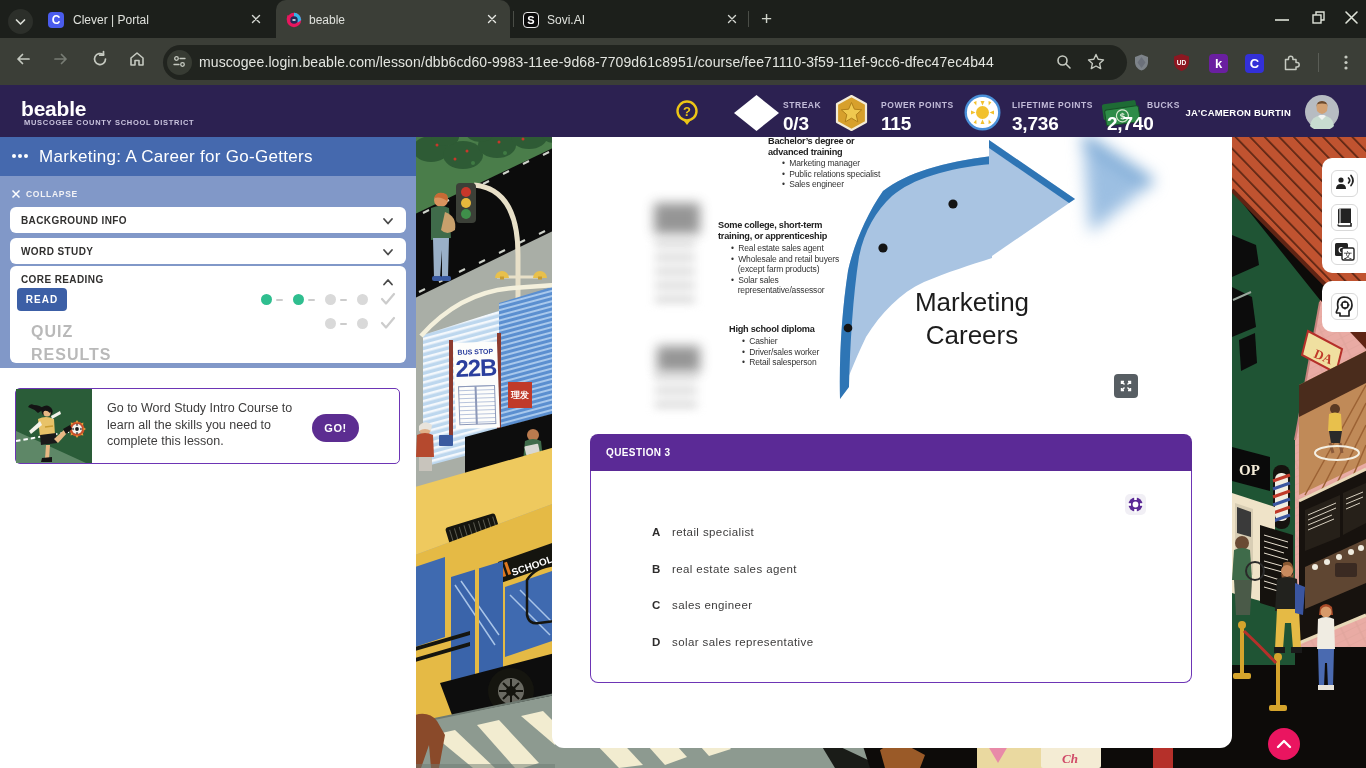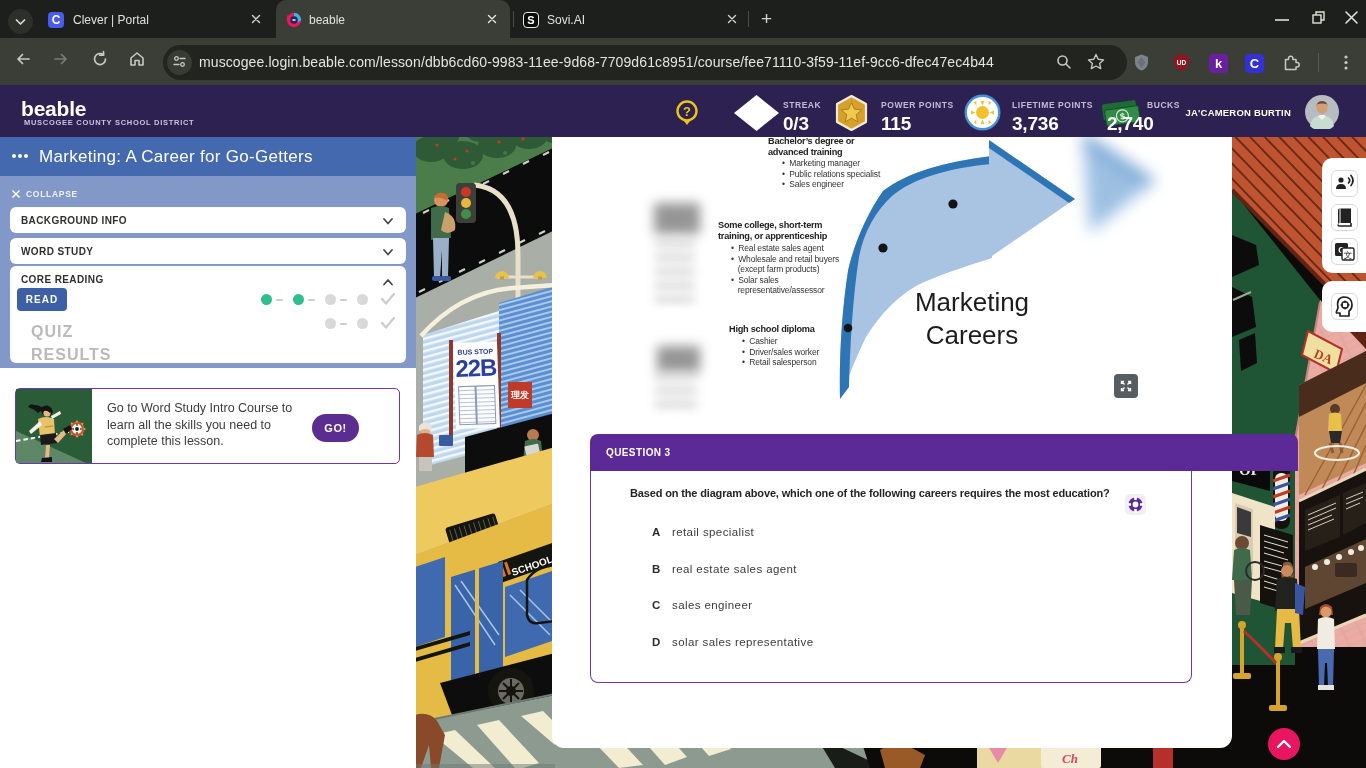--- a/index.html
+++ b/index.html
@@ -38,21 +38,21 @@
 .dash { position:absolute; width:7px; height:2px; border-radius:1px; }
 .gtxt { color:#b9b9b9; font-size:16px; font-weight:bold; letter-spacing:1px; position:absolute; }
 
 #promo { position:absolute; left:15px; top:388px; width:385px; height:76px; background:#fff; border:1px solid #6d35b5; border-radius:5px; }
 #promo .txt { position:absolute; left:91px; top:11px; width:195px; font-size:12.5px; line-height:16.5px; color:#3d3c3c; }
 #gobtn { position:absolute; left:296px; top:25px; width:47px; height:28px; background:#5c2d91; border-radius:14px; color:#fff; font-size:11px; font-weight:bold; text-align:center; line-height:28px; letter-spacing:0.5px; }
 
 #content { position:absolute; left:552px; top:135px; width:680px; height:613px; background:#fff; border-radius:0 0 12px 12px; }
 
 #qbox { position:absolute; left:38px; top:299px; width:602px; height:249px; }
-#qhead { position:absolute; left:0; top:0; width:708px; height:37px; background:#5b2a96; border-radius:8px 8px 0 0; color:#fff; font-size:10px; font-weight:bold; letter-spacing:0.4px; }
+#qhead { position:absolute; left:0; top:0; width:602px; height:37px; background:#5b2a96; border-radius:8px 8px 0 0; color:#fff; font-size:10px; font-weight:bold; letter-spacing:0.4px; }
 #qbody { position:absolute; left:0; top:37px; width:602px; height:212px; background:#fff; border:1px solid #6d35b5; border-top:none; border-radius:0 0 8px 8px; }
 .opt { position:absolute; font-size:11.5px; color:#3c3b3b; }
 .optl { font-weight:bold; color:#2e2d2d; }
 .dgh { font-size:9.2px; font-weight:bold; color:#222; line-height:11px; letter-spacing:-0.25px;}
 .dgl { font-size:8.5px; color:#333; line-height:10.6px; letter-spacing:-0.15px; }
 
 .rpanel { position:absolute; background:#fff; border-radius:10px 0 0 10px; left:1322px; width:44px; }
 .ribtn { position:absolute; left:9px; width:27px; height:27px; border:1px solid #d9d9d9; border-radius:6px; }
 
 #pinkbtn { position:absolute; left:1268px; top:728px; width:32px; height:32px; border-radius:16px; background:#ea1560; }
@@ -640,21 +640,20 @@
             <path d="M10.5 10.5 L7.5 7.5 M7.5 10 V7.5 H10 M13.5 10.5 L16.5 7.5 M14 7.5 H16.5 V10 M10.5 13.5 L7.5 16.5 M7.5 14 V16.5 H10 M13.5 13.5 L16.5 16.5 M14 16.5 H16.5 V14"></path>
           </g>
         </svg>
     </div>
 
     <div id="qbox">
       <div id="qhead">
           <span style="position:absolute;left:16px;top:13px;">QUESTION 3</span>
         </div>
       <div id="qbody">
-        <div class="abs" style="left:39px;top:16px;white-space:nowrap;font-size:11px;letter-spacing:-0.15px;font-weight:bold;color:#252424;">Based on the diagram above, which one of the following careers requires the most education?</div>
         <svg class="abs" style="left:534px;top:23px;" width="21" height="21" viewBox="0 0 21 21">
             <rect width="21" height="21" rx="5" fill="#f1eff5"></rect>
             <circle cx="10.5" cy="10.5" r="7" fill="#5b2a96"></circle>
             <circle cx="10.5" cy="10.5" r="2.9" fill="#fff"></circle>
             <g fill="#fff">
               <rect x="9.2" y="2.6" width="2.6" height="3.4"></rect>
               <rect x="9.2" y="15" width="2.6" height="3.4"></rect>
               <rect x="2.6" y="9.2" width="3.4" height="2.6"></rect>
               <rect x="15" y="9.2" width="3.4" height="2.6"></rect>
             </g>

